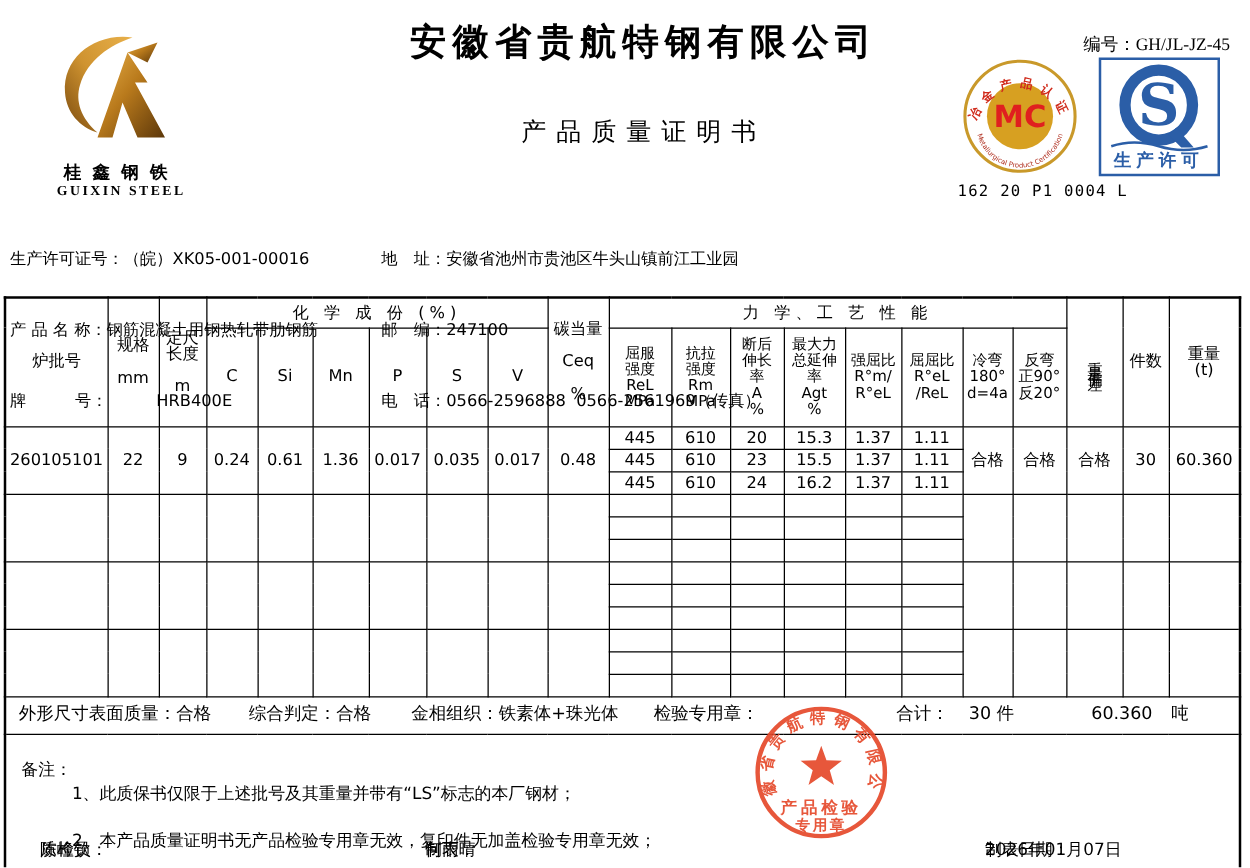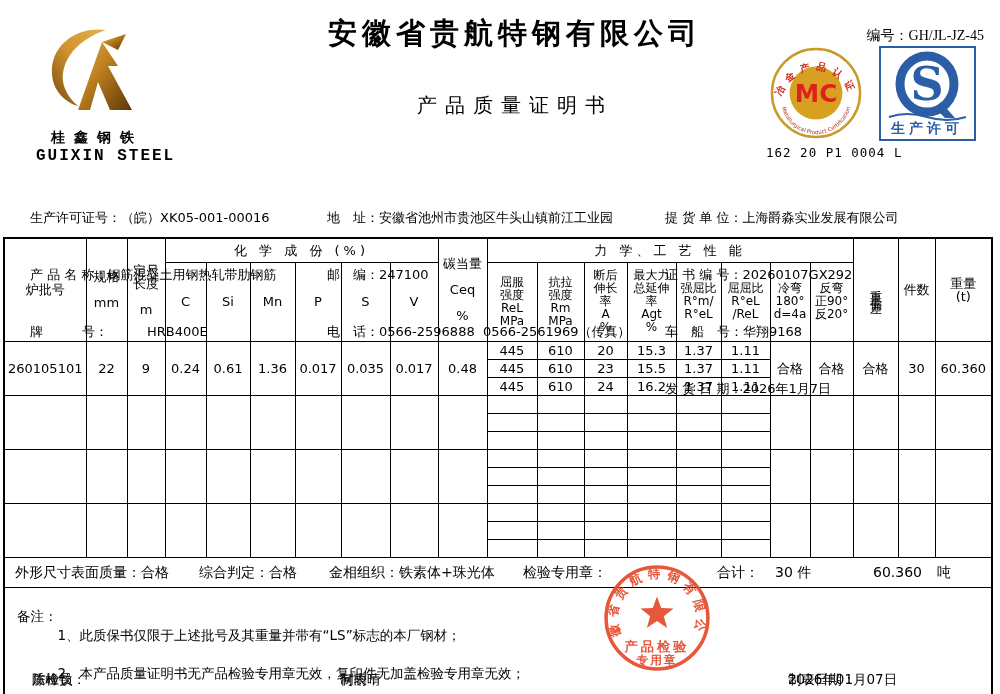--- a/index.html
+++ b/index.html
@@ -8,31 +8,31 @@
 
   
   .title{position:absolute;left:30px;right:0;top:14px;text-align:center;
          font-size:29px;font-weight:bold;letter-spacing:5px;}
   .subtitle{position:absolute;left:30px;right:0;top:92px;text-align:center;
             font-size:20px;letter-spacing:8px;font-family:Liberation Mono, monospace;}
   .doc-no{position:absolute;right:16px;top:27px;font-size:14px;white-space:nowrap;font-family:Liberation Serif, serif;}
 
   .logo{position:absolute;left:36px;top:26px;width:122px;text-align:center;}
   .logo-cn{font-size:14px;font-weight:bold;letter-spacing:9px;margin-top:13px;white-space:nowrap;}
-  .logo-en{font-size:16px;font-weight:bold;letter-spacing:2px;
-           font-family:Liberation Mono, monospace;white-space:nowrap;}
+  .logo-en{font-size:11px;font-weight:bold;letter-spacing:2px;
+           font-family:Liberation Serif, serif;white-space:nowrap;}
 
   .mc{position:absolute;left:766px;top:46px;width:100px;text-align:center;}
   .mc-num{font-size:12.5px;letter-spacing:1px;margin-top:1px;white-space:nowrap;
           font-family:"DejaVu Sans Mono","Liberation Mono",monospace;}
   .qs{position:absolute;left:879px;top:46px;width:97px;height:95px;
       border:2px solid #2b5ea7;box-sizing:border-box;background:#fff;}
 
   
-  .info-col{position:absolute;top:170px;font-size:13px;line-height:19px;white-space:pre;margin-left:22px;}
+  .info-col{position:absolute;top:160px;font-size:13px;line-height:19px;white-space:pre;}
   .ic1{left:8px}.ic2{left:305px}.ic3{left:643px}
 
   
   .qtable{position:absolute;left:3px;top:237px;width:989px;border-collapse:collapse;
           table-layout:fixed;border:2px solid #000;}
   .qtable td{border:1px solid #000;padding:0;text-align:center;vertical-align:middle;
              font-size:12px;line-height:13px;white-space:pre-line;overflow:hidden;}
   tr.h1{height:24px;} tr.h1 td{font-size:13px;}
   tr.h2{height:79px;}
   .banner{letter-spacing:4px;}
@@ -119,26 +119,20 @@
 
   <div class="info-col ic1">
     <div><span>生产许可证号：</span><span>（皖）XK05-001-00016</span></div>
     <div><span>产 品 名 称：</span><span>钢筋混凝土用钢热轧带肋钢筋</span></div>
     <div><span>牌　　　号：</span><span>　　　HRB400E</span></div>
   </div>
   <div class="info-col ic2">
     <div><span>地　址：</span><span>安徽省池州市贵池区牛头山镇前江工业园</span></div>
     <div><span>邮　编：</span><span>247100</span></div>
     <div><span>电　话：</span><span>0566-2596888  0566-2561969（传真）</span></div>
-  </div>
-  <div class="info-col ic3">
-    <div><span>提 货 单 位：</span><span>上海爵淼实业发展有限公司</span></div>
-    <div><span>证 书 编 号：</span><span>20260107GX292</span></div>
-    <div><span>车　船　号：</span><span>华翔9168</span></div>
-    <div><span>发 货 日 期：</span><span>2026年1月7日</span></div>
   </div>
 
   <table class="qtable">
     <colgroup>
       <col style="width:82px">
         <col style="width:41px">
         <col style="width:38px">
       <col style="width:41px">
         <col style="width:44px">
         <col style="width:45px">

